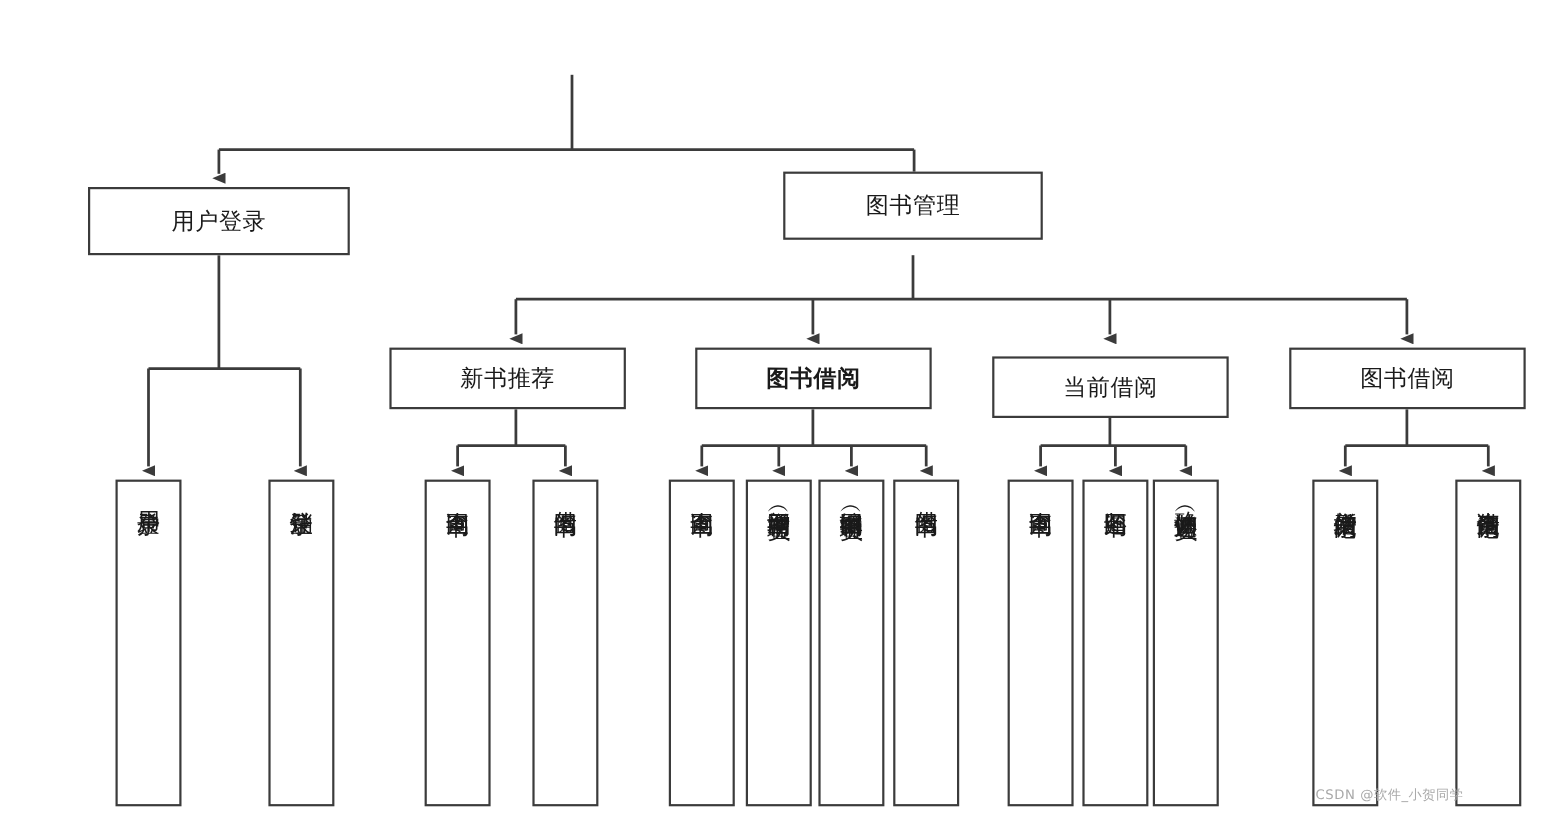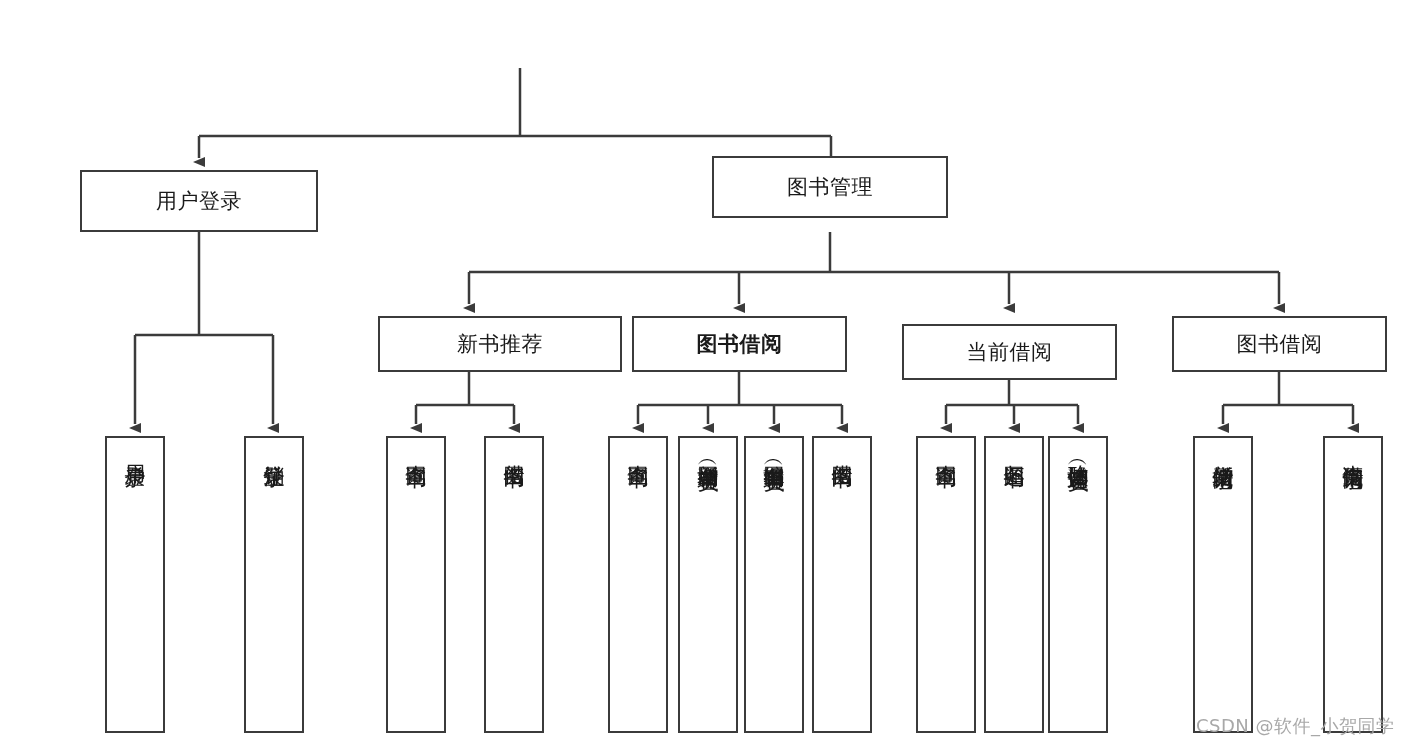--- a/index.html
+++ b/index.html
@@ -51,21 +51,21 @@
   .vtext {
     writing-mode: vertical-rl;
     text-orientation: upright;
     font-size: 21px;
     line-height: 1.05;
     letter-spacing: 1px;
     white-space: nowrap;
   }
   .watermark {
     position: absolute;
-    font-size: 18px;
+    font-size: 12px;
     color: #a8a8a8;
     white-space: nowrap;
     letter-spacing: 0.5px;
   }
 </style>
 </head>
 <body>
 
 <div id="canvas">
 
@@ -119,21 +119,21 @@
     </g>
   </svg>
 
 
   <div>
     <div class="node node-h" style="left: 80px; top: 170px; width: 238px; height: 62px;">用户登录</div>
     <div class="node node-h" style="left: 712px; top: 156px; width: 236px; height: 62px;">图书管理</div>
   </div>
 
   <div>
-    <div class="node node-h" style="left: 378px; top: 316px; width: 244px; height: 56px;">新书推荐</div>
+    <div class="node node-h" style="left: 354px; top: 316px; width: 215px; height: 56px;">新书推荐</div>
     <div class="node node-h" style="left: 632px; top: 316px; width: 215px; height: 56px; font-weight: bold;">图书借阅</div>
     <div class="node node-h" style="left: 902px; top: 324px; width: 215px; height: 56px;">当前借阅</div>
     <div class="node node-h" style="left: 1172px; top: 316px; width: 215px; height: 56px;">图书借阅</div>
   </div>
 
   <div>
     <div class="node node-v" style="left: 105px; top: 436px; width: 60px; height: 297px;">
       <span class="vtext">用户登录</span>
     </div>
     <div class="node node-v" style="left: 244px; top: 436px; width: 60px; height: 297px;">

